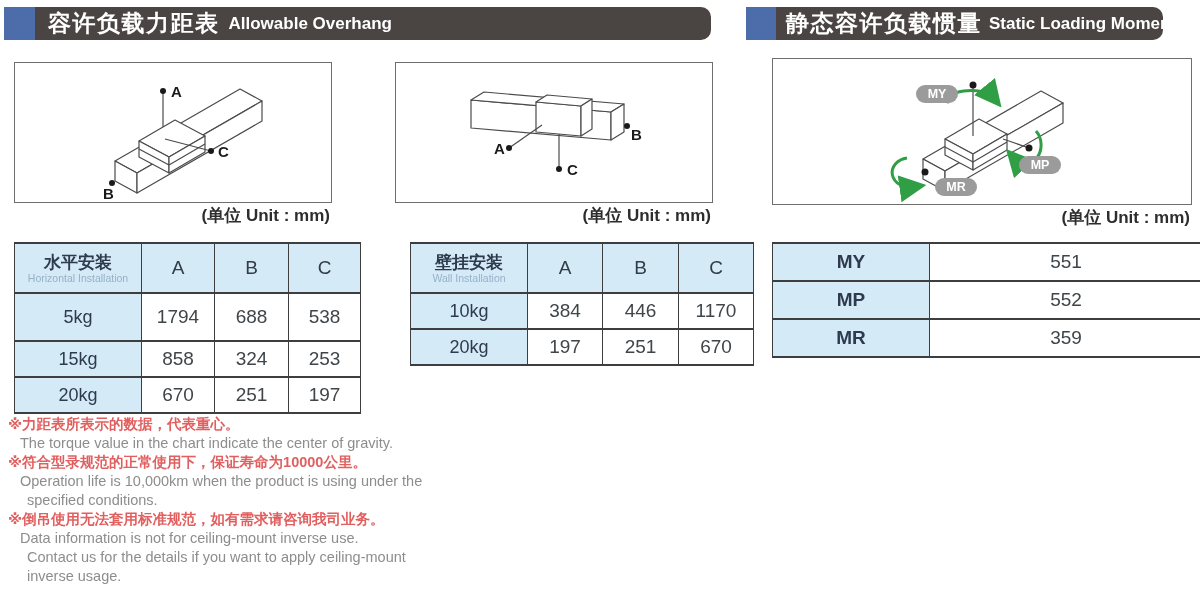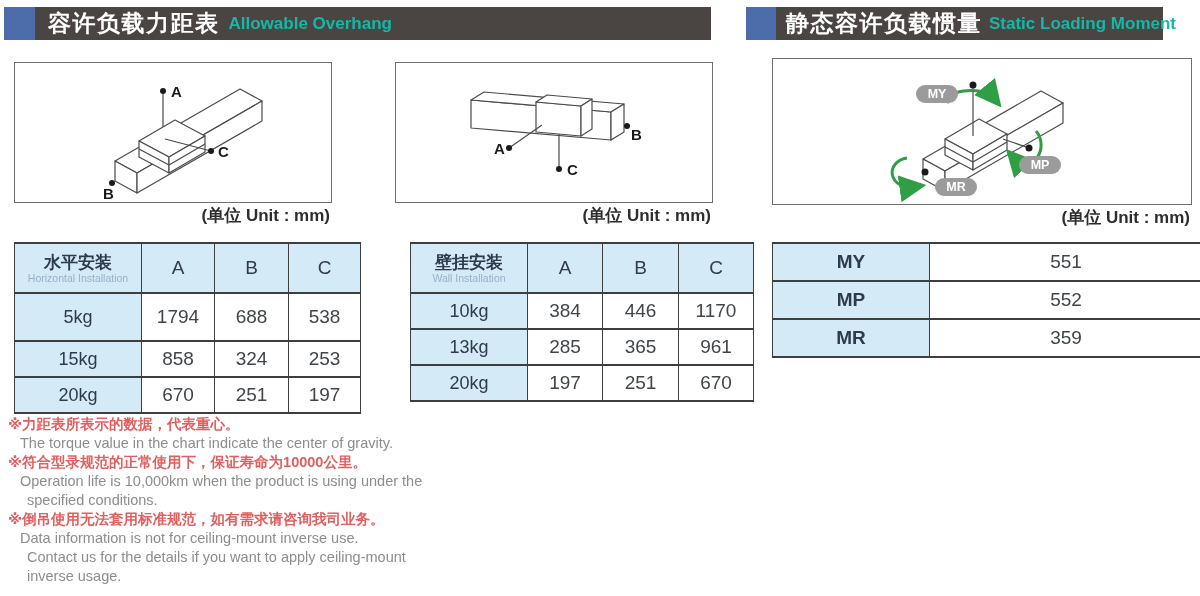--- a/index.html
+++ b/index.html
@@ -2,24 +2,24 @@
 <html><head>
 <meta charset="utf-8">
 <style>
   html,body { margin:0; padding:0; }
   body {
     width:1200px; height:596px; position:relative; background:#ffffff;
     font-family:"Liberation Sans","DejaVu Sans",sans-serif;
     overflow:hidden;
   }
   
-  .header-bar { position:absolute; top:7px; height:33px; background:#4a4542; display:flex; align-items:center; }
+  .header-bar { position:absolute; top:7px; height:33px; background:#4a4542; display:flex; align-items:center;border-radius:10px; }
   .header-accent { width:31px; height:33px; background:#4c6da9; flex:none; }
   .hdr-zh { color:#ffffff; font-size:23px; font-weight:bold; letter-spacing:1.5px; margin-left:13px; white-space:nowrap; }
-  .hdr-en { color:#14b8a6; font-size:17px; font-weight:600; margin-left:9px; white-space:nowrap; }
+  .hdr-en { color:#ffffff; font-size:17px; font-weight:600; margin-left:9px; white-space:nowrap; }
   
   .diagram-box { position:absolute; background:#ffffff; border:1px solid #6e6e6e; }
   .diagram-box svg { display:block; }
   .unit-label { position:absolute; text-align:right; font-size:17px; font-weight:600; color:#2d2d2d; }
   
   table.spec-table { position:absolute; border-collapse:collapse; table-layout:fixed; }
   table.spec-table td {
     border-top:2px solid #3e3e3e; border-bottom:2px solid #3e3e3e;
     border-left:1px solid #3e3e3e; border-right:1px solid #3e3e3e;
     text-align:center; vertical-align:middle; padding:3px;
@@ -139,26 +139,20 @@
     </td>
     <td class="cell-blue tbl-col" style="width:68px;">A</td>
     <td class="cell-blue tbl-col" style="width:69px;">B</td>
     <td class="cell-blue tbl-col" style="width:68px;">C</td>
   </tr>
   <tr style="height:36px;">
     <td class="cell-blue tbl-load">10kg</td>
     <td class="cell-white tbl-num">384</td>
     <td class="cell-white tbl-num">446</td>
     <td class="cell-white tbl-num">1170</td>
-  </tr>
-  <tr style="height:36px;">
-    <td class="cell-blue tbl-load">13kg</td>
-    <td class="cell-white tbl-num">285</td>
-    <td class="cell-white tbl-num">365</td>
-    <td class="cell-white tbl-num">961</td>
   </tr>
   <tr style="height:36px;">
     <td class="cell-blue tbl-load">20kg</td>
     <td class="cell-white tbl-num">197</td>
     <td class="cell-white tbl-num">251</td>
     <td class="cell-white tbl-num">670</td>
   </tr>
 </tbody>
   </table>
 

